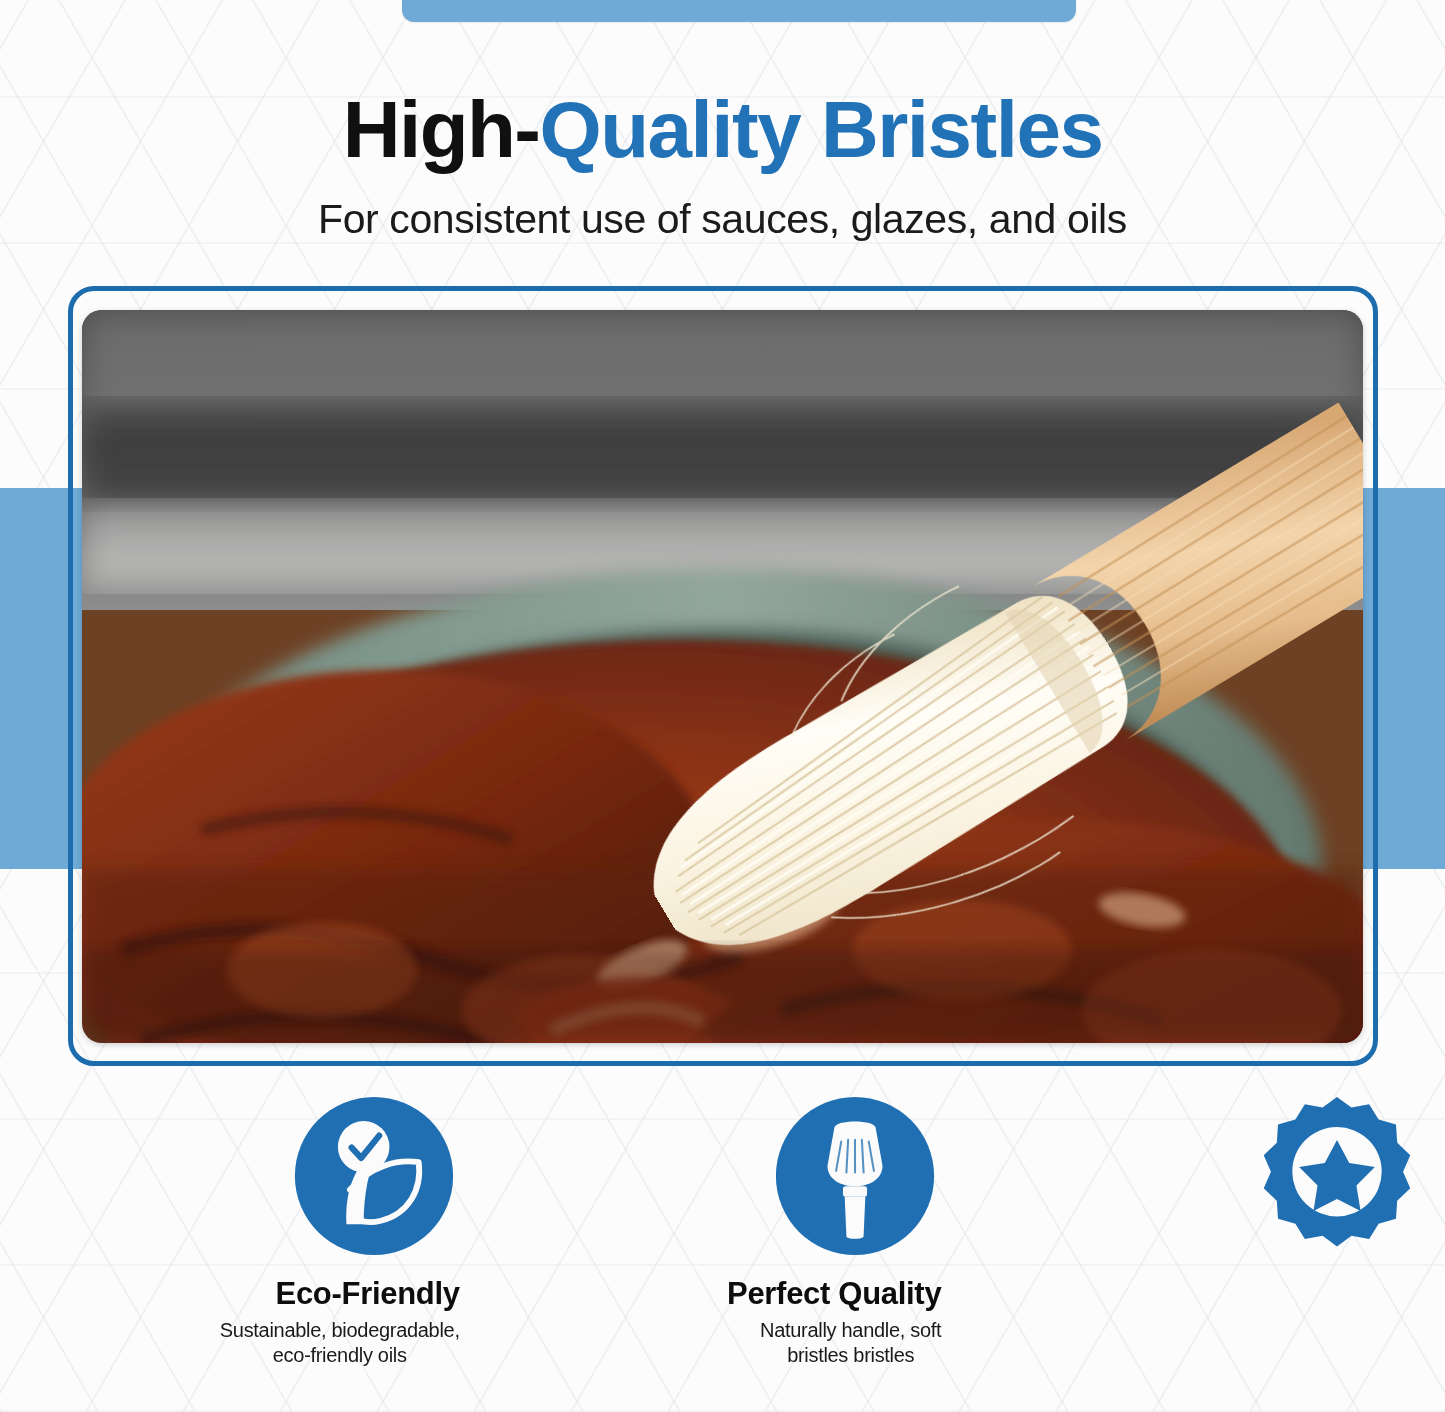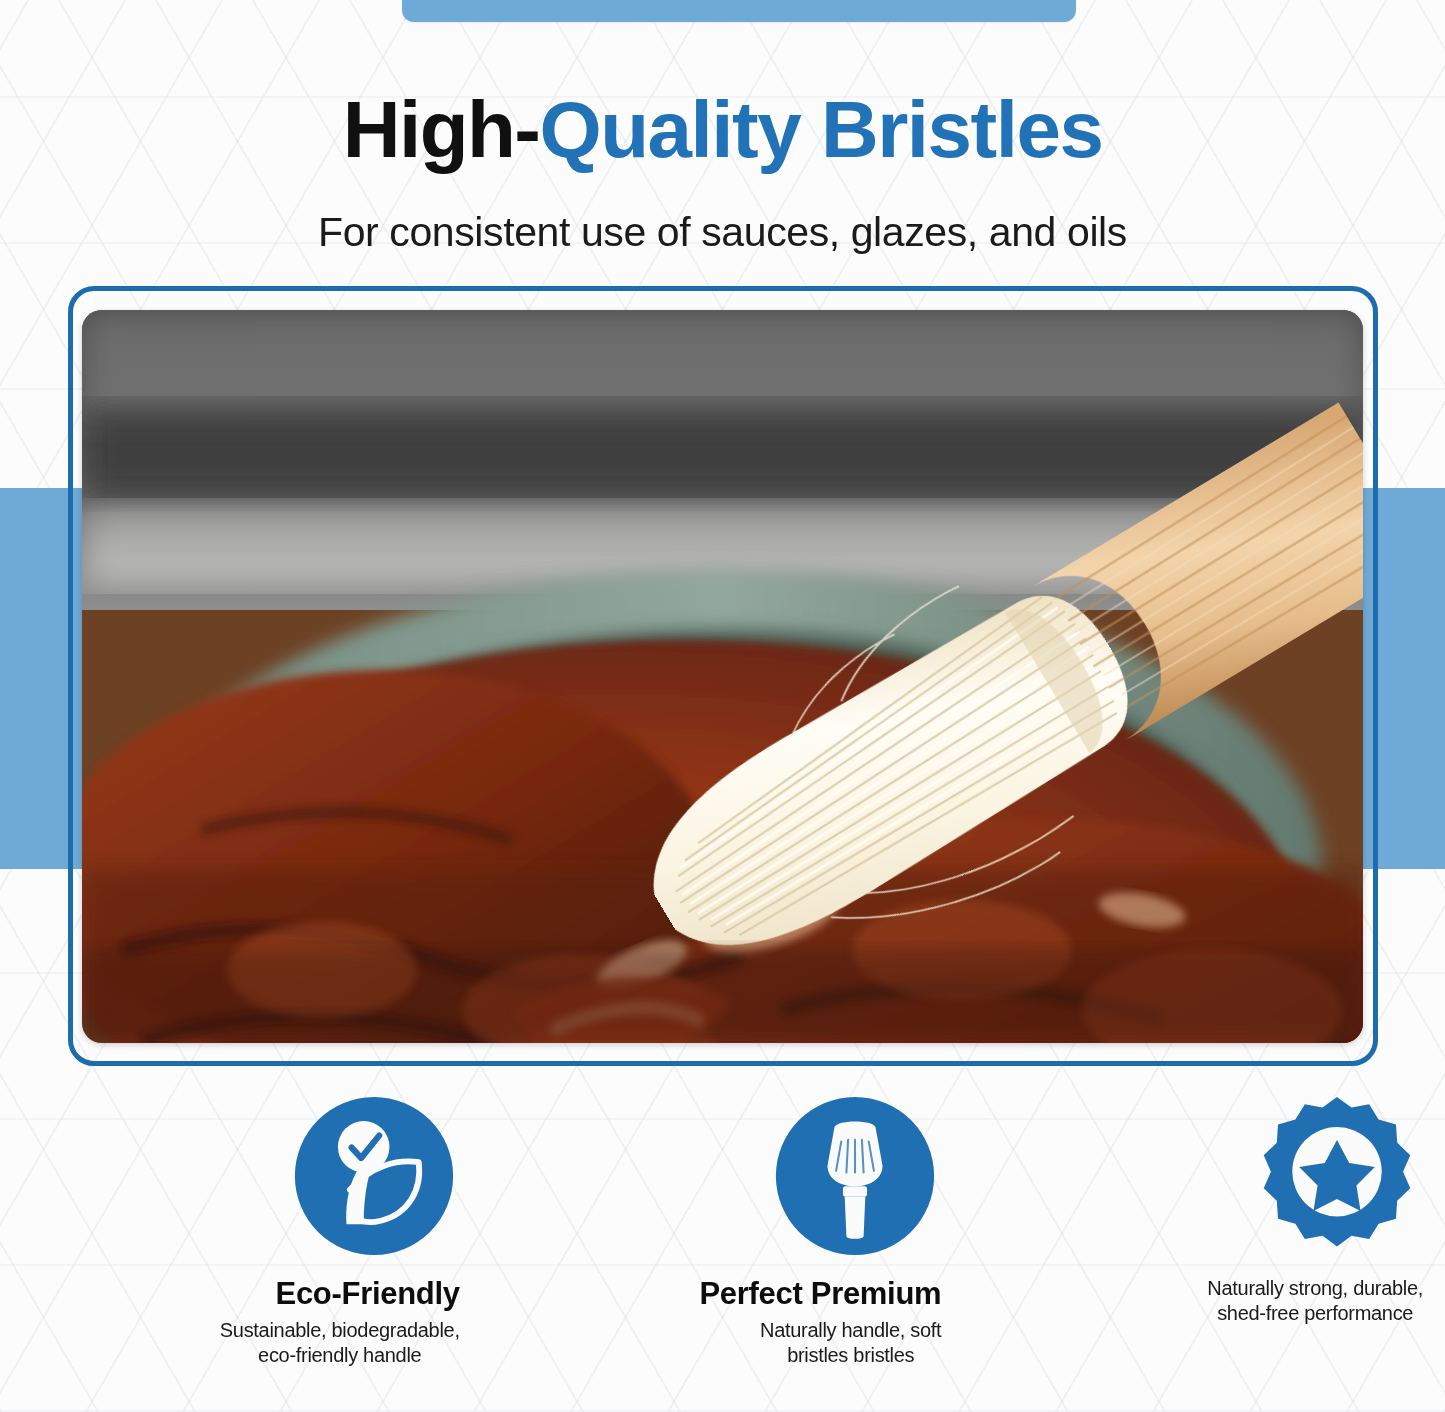--- a/index.html
+++ b/index.html
@@ -53,21 +53,21 @@
     font-weight:700;
     letter-spacing:-1.5px;
     line-height:1.05;
     color:#101010;
     white-space:nowrap;
   }
   .headline .accent { color:#2272B8; }
 
   .subhead {
     position:absolute;
-    left:0; top:209px;
+    left:0; top:196px;
     width:1445px;
     text-align:center;
     font-size:41px;
     font-weight:400;
     color:#1b1b1b;
     letter-spacing:-.4px;
     white-space:nowrap;
   }
 
   
@@ -310,60 +310,56 @@
           <circle cx="50" cy="50" r="46" fill="#1F6FB2"></circle>
           <path d="M34 78 C33 58 39 43 53 33 C47 46 44 60 44 78 Z" fill="#fbfbfb"></path>
           <path d="M36 58 C48 44 64 40 76 42 C78 58 70 72 54 76 C46 78 40 76 36 72" fill="none" stroke="#fbfbfb" stroke-width="3.4" stroke-linecap="round" stroke-linejoin="round"></path>
           <circle cx="44" cy="33" r="15" fill="#fbfbfb"></circle>
           <path d="M37 33.5 L42.5 39.5 L53 26.5" fill="none" stroke="#1F6FB2" stroke-width="3.6" stroke-linecap="round" stroke-linejoin="round"></path>
         </svg>
       </div>
       <div class="feature-title">Eco-Friendly</div>
       <div class="feature-desc">
         <span>Sustainable, biodegradable,</span><br>
-        <span>eco-friendly handle</span>
+        <span>eco-friendly oils</span>
       </div>
     </div>
 
     <div class="feature">
       <div class="feature-icon">
         <svg viewBox="0 0 100 100">
           <circle cx="50" cy="50" r="46" fill="#1F6FB2"></circle>
           <path d="M38 22 C38 17 62 17 62 22 L66 44 C66 52 58 56 50 56 C42 56 34 52 34 44 Z" fill="#fbfbfb"></path>
           <g stroke="#1F6FB2" stroke-width="1.2" opacity="0.75" fill="none" stroke-linecap="round">
             <path d="M42 30 L39 47"></path>
               <path d="M46 29 L45 48"></path>
               <path d="M50 29 L50 48"></path>
             <path d="M54 29 L55 48"></path>
               <path d="M58 30 L61 47"></path>
           </g>
           <rect x="43" y="56" width="14" height="6" rx="1.5" fill="#fbfbfb"></rect>
           <path d="M44 62 L56 62 L55 85 C55 87 45 87 45 85 Z" fill="#fbfbfb"></path>
         </svg>
       </div>
-      <div class="feature-title">Perfect Premium</div>
+      <div class="feature-title">Perfect Quality</div>
       <div class="feature-desc">
         <span>Naturally handle, soft</span><br>
         <span>bristles bristles</span>
       </div>
     </div>
 
     <div class="feature">
       <div class="feature-icon">
         <svg viewBox="0 0 100 100">
           <path d="M50 4 L58.4 10.2 L68.7 8.3 L74.2 17.2 L84.3 20.1 L85 30.6 L92.6 37.9
                    L88.4 47.5 L92.6 57.1 L85 64.4 L84.3 74.9 L74.2 77.8 L68.7 86.7
                    L58.4 84.8 L50 91 L41.6 84.8 L31.3 86.7 L25.8 77.8 L15.7 74.9
                    L15 64.4 L7.4 57.1 L11.6 47.5 L7.4 37.9 L15 30.6 L15.7 20.1
                    L25.8 17.2 L31.3 8.3 L41.6 10.2 Z" fill="#1F6FB2"></path>
           <circle cx="50" cy="47.5" r="26" fill="#fbfbfb"></circle>
           <path d="M50 29 L57.1 42.4 L72 44.8 L61.3 55.5 L63.7 70.3 L50 63.3
                    L36.3 70.3 L38.7 55.5 L28 44.8 L42.9 42.4 Z" fill="#1F6FB2"></path>
         </svg>
       </div>
-      <div class="feature-desc">
-        <span>Naturally strong, durable,</span><br>
-        <span>shed-free performance</span>
-      </div>
     </div>
 
   </div>
 </div>
 
 </body></html>

